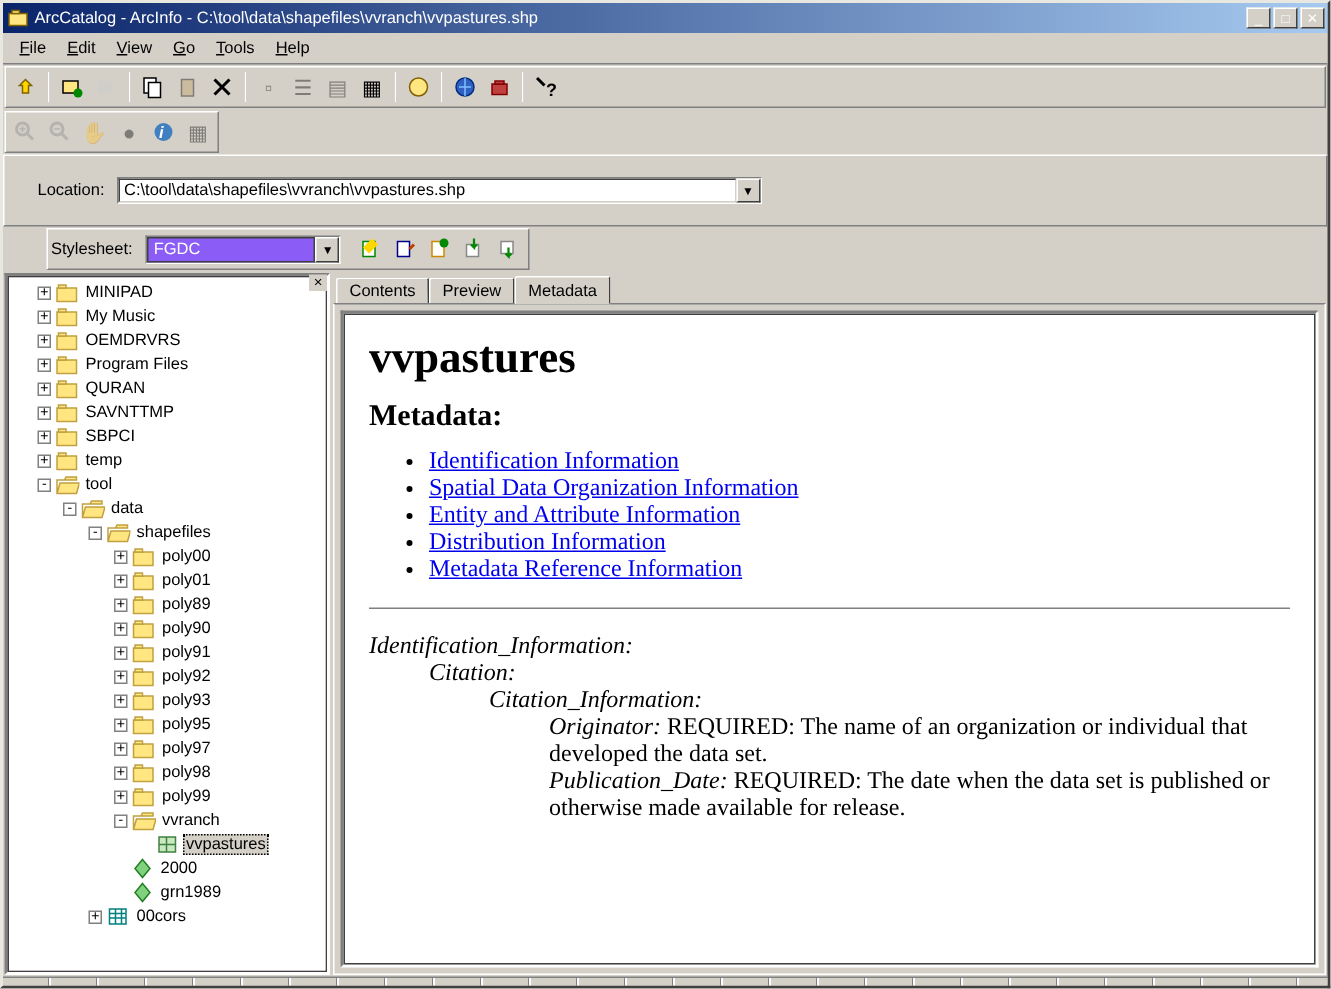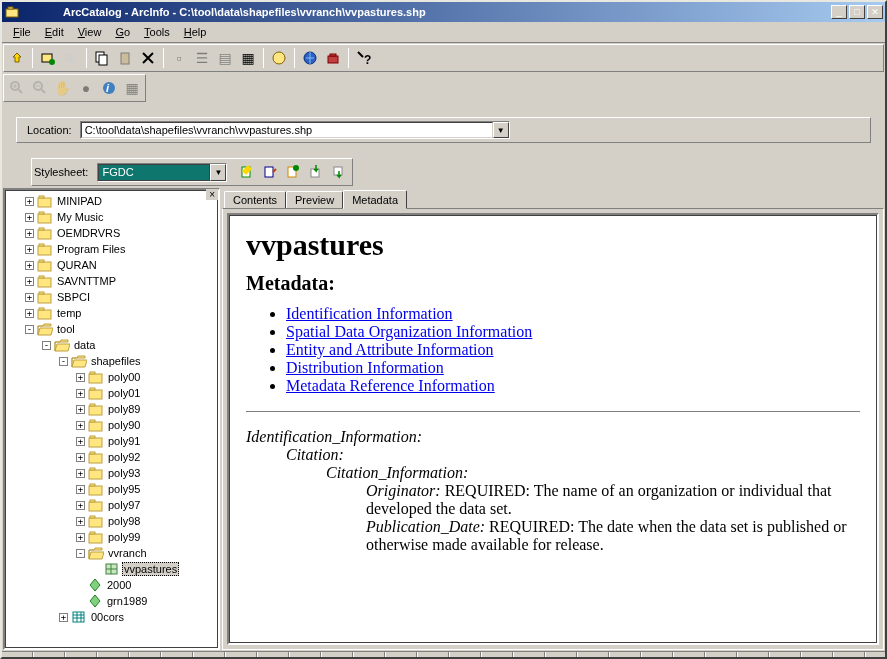--- a/index.html
+++ b/index.html
@@ -1,40 +1,40 @@
 <!DOCTYPE html>
 <html><head>
 <meta charset="utf-8">
 <style>
 * { box-sizing: border-box; }
 body { margin: 0; padding: 0; font-family: Tahoma, Arial, sans-serif; font-size: 11px; background: #d4d0c8; overflow: hidden; }
 .window { width: 887px; height: 659px; border: 2px solid #d4d0c8; border-top-color: #e8e8e0; border-left-color: #e8e8e0; border-right-color: #404040; border-bottom-color: #404040; display: flex; flex-direction: column; }
 .titlebar { background: linear-gradient(to right, #0a246a, #a6caf0); color: #fff; height: 20px; display: flex; align-items: center; padding: 0 2px; }
 .titlebar .icon { width: 16px; height: 16px; margin-right: 3px; }
-.titlebar .title { flex: 1; font-weight: bold; font-size: 11px; margin-left: 40px; }
+.titlebar .title { flex: 1; font-weight: normal; font-size: 11px; }
 .titlebar .wbuttons { display: flex; gap: 2px; }
 .wbtn { width: 16px; height: 14px; background: #d4d0c8; border: 1px solid #fff; border-right-color: #404040; border-bottom-color: #404040; font-size: 9px; display: flex; align-items: center; justify-content: center; cursor: pointer; font-family: Marlett, Arial; }
 .menubar { background: #d4d0c8; display: flex; padding: 2px 4px; border-bottom: 1px solid #808080; }
 .menubar span { padding: 2px 7px; cursor: pointer; }
 .menubar span:first-letter { text-decoration: underline; }
 .toolbar { background: #d4d0c8; display: flex; align-items: center; padding: 2px; border: 1px solid #fff; border-right-color: #808080; border-bottom-color: #808080; margin: 1px; gap: 1px; min-height: 26px; }
 .tbtn { width: 22px; height: 22px; border: 1px solid transparent; display: flex; align-items: center; justify-content: center; cursor: pointer; font-size: 14px; }
 .tbtn.dis { opacity: 0.4; cursor: default; }
 .tsep { width: 1px; height: 20px; background: #808080; margin: 0 3px; border-right: 1px solid #fff; }
 .toolbar2 { display: flex; }
 .toolbar2 .toolbar { margin: 1px; }
-.locbar { display: flex; align-items: center; padding: 2px; border: 1px solid #fff; border-right-color: #808080; border-bottom-color: #808080; margin: 14px; min-height: 26px; }
+.locbar { display: flex; align-items: center; padding: 14px; border: 1px solid #fff; border-right-color: #808080; border-bottom-color: #808080; margin: 0; min-height: 26px; }
 .locbar label { padding: 0 8px; }
 .locbox { flex: 0 0 430px; border: 1px solid #808080; border-right-color: #fff; border-bottom-color: #fff; display: flex; justify-content: space-between; }
 .locbox input { flex: 1; border: 1px solid #404040; border-right-color: #d4d0c8; border-bottom-color: #d4d0c8; padding: 1px 3px; font-size: 11px; background: #fff; }
 .locbox .ddbtn { width: 16px; background: #d4d0c8; border: 1px solid #fff; border-right-color: #404040; border-bottom-color: #404040; display: flex; align-items: center; justify-content: center; font-size: 8px; cursor: pointer; }
 .stylebar { display: flex; padding-left: 28px; }
 .stylebar .toolbar { flex: 0 0 auto; }
 .styledd { border: 1px solid #808080; border-right-color: #fff; border-bottom-color: #fff; display: flex; height: 19px; width: 130px; margin-left: 8px; }
-.styledd .val { flex: 1; background: #0f766e; color: #fff; padding: 1px 3px; border: 1px solid #404040; }
+.styledd .val { flex: 1; background: #8b5cf6; color: #fff; padding: 1px 3px; border: 1px solid #404040; }
 .styledd .ddbtn { width: 16px; background: #d4d0c8; border: 1px solid #fff; border-right-color: #404040; border-bottom-color: #404040; display: flex; align-items: center; justify-content: center; font-size: 8px; cursor: pointer; }
 .maincontent { flex: 1; display: flex; min-height: 0; }
 .treepanel { width: 217px; border: 2px solid #808080; border-right-color: #fff; border-bottom-color: #fff; margin: 1px; display: flex; flex-direction: column; position: relative; }
 .treepanel .closebtn { position: absolute; right: 0; top: -1px; font-size: 10px; cursor: pointer; background: #d4d0c8; padding: 0 3px; z-index: 2; }
 .treepanel-inner { flex: 1; border: 1px solid #404040; position: relative; }
 .tree { position: absolute; inset: 0; background: #fff; overflow: auto; font-size: 11px; padding: 2px; overflow-x: hidden; }
 .tree .row { display: flex; align-items: center; height: 16px; white-space: nowrap; }
 .tree .toggle { width: 9px; height: 9px; border: 1px solid #808080; display: inline-flex; align-items: center; justify-content: center; font-size: 9px; line-height: 1; margin-right: 3px; cursor: pointer; font-family: monospace; }
 .tree .notoggle { width: 11px; display: inline-block; }
 .tree .ind { display: inline-block; }

